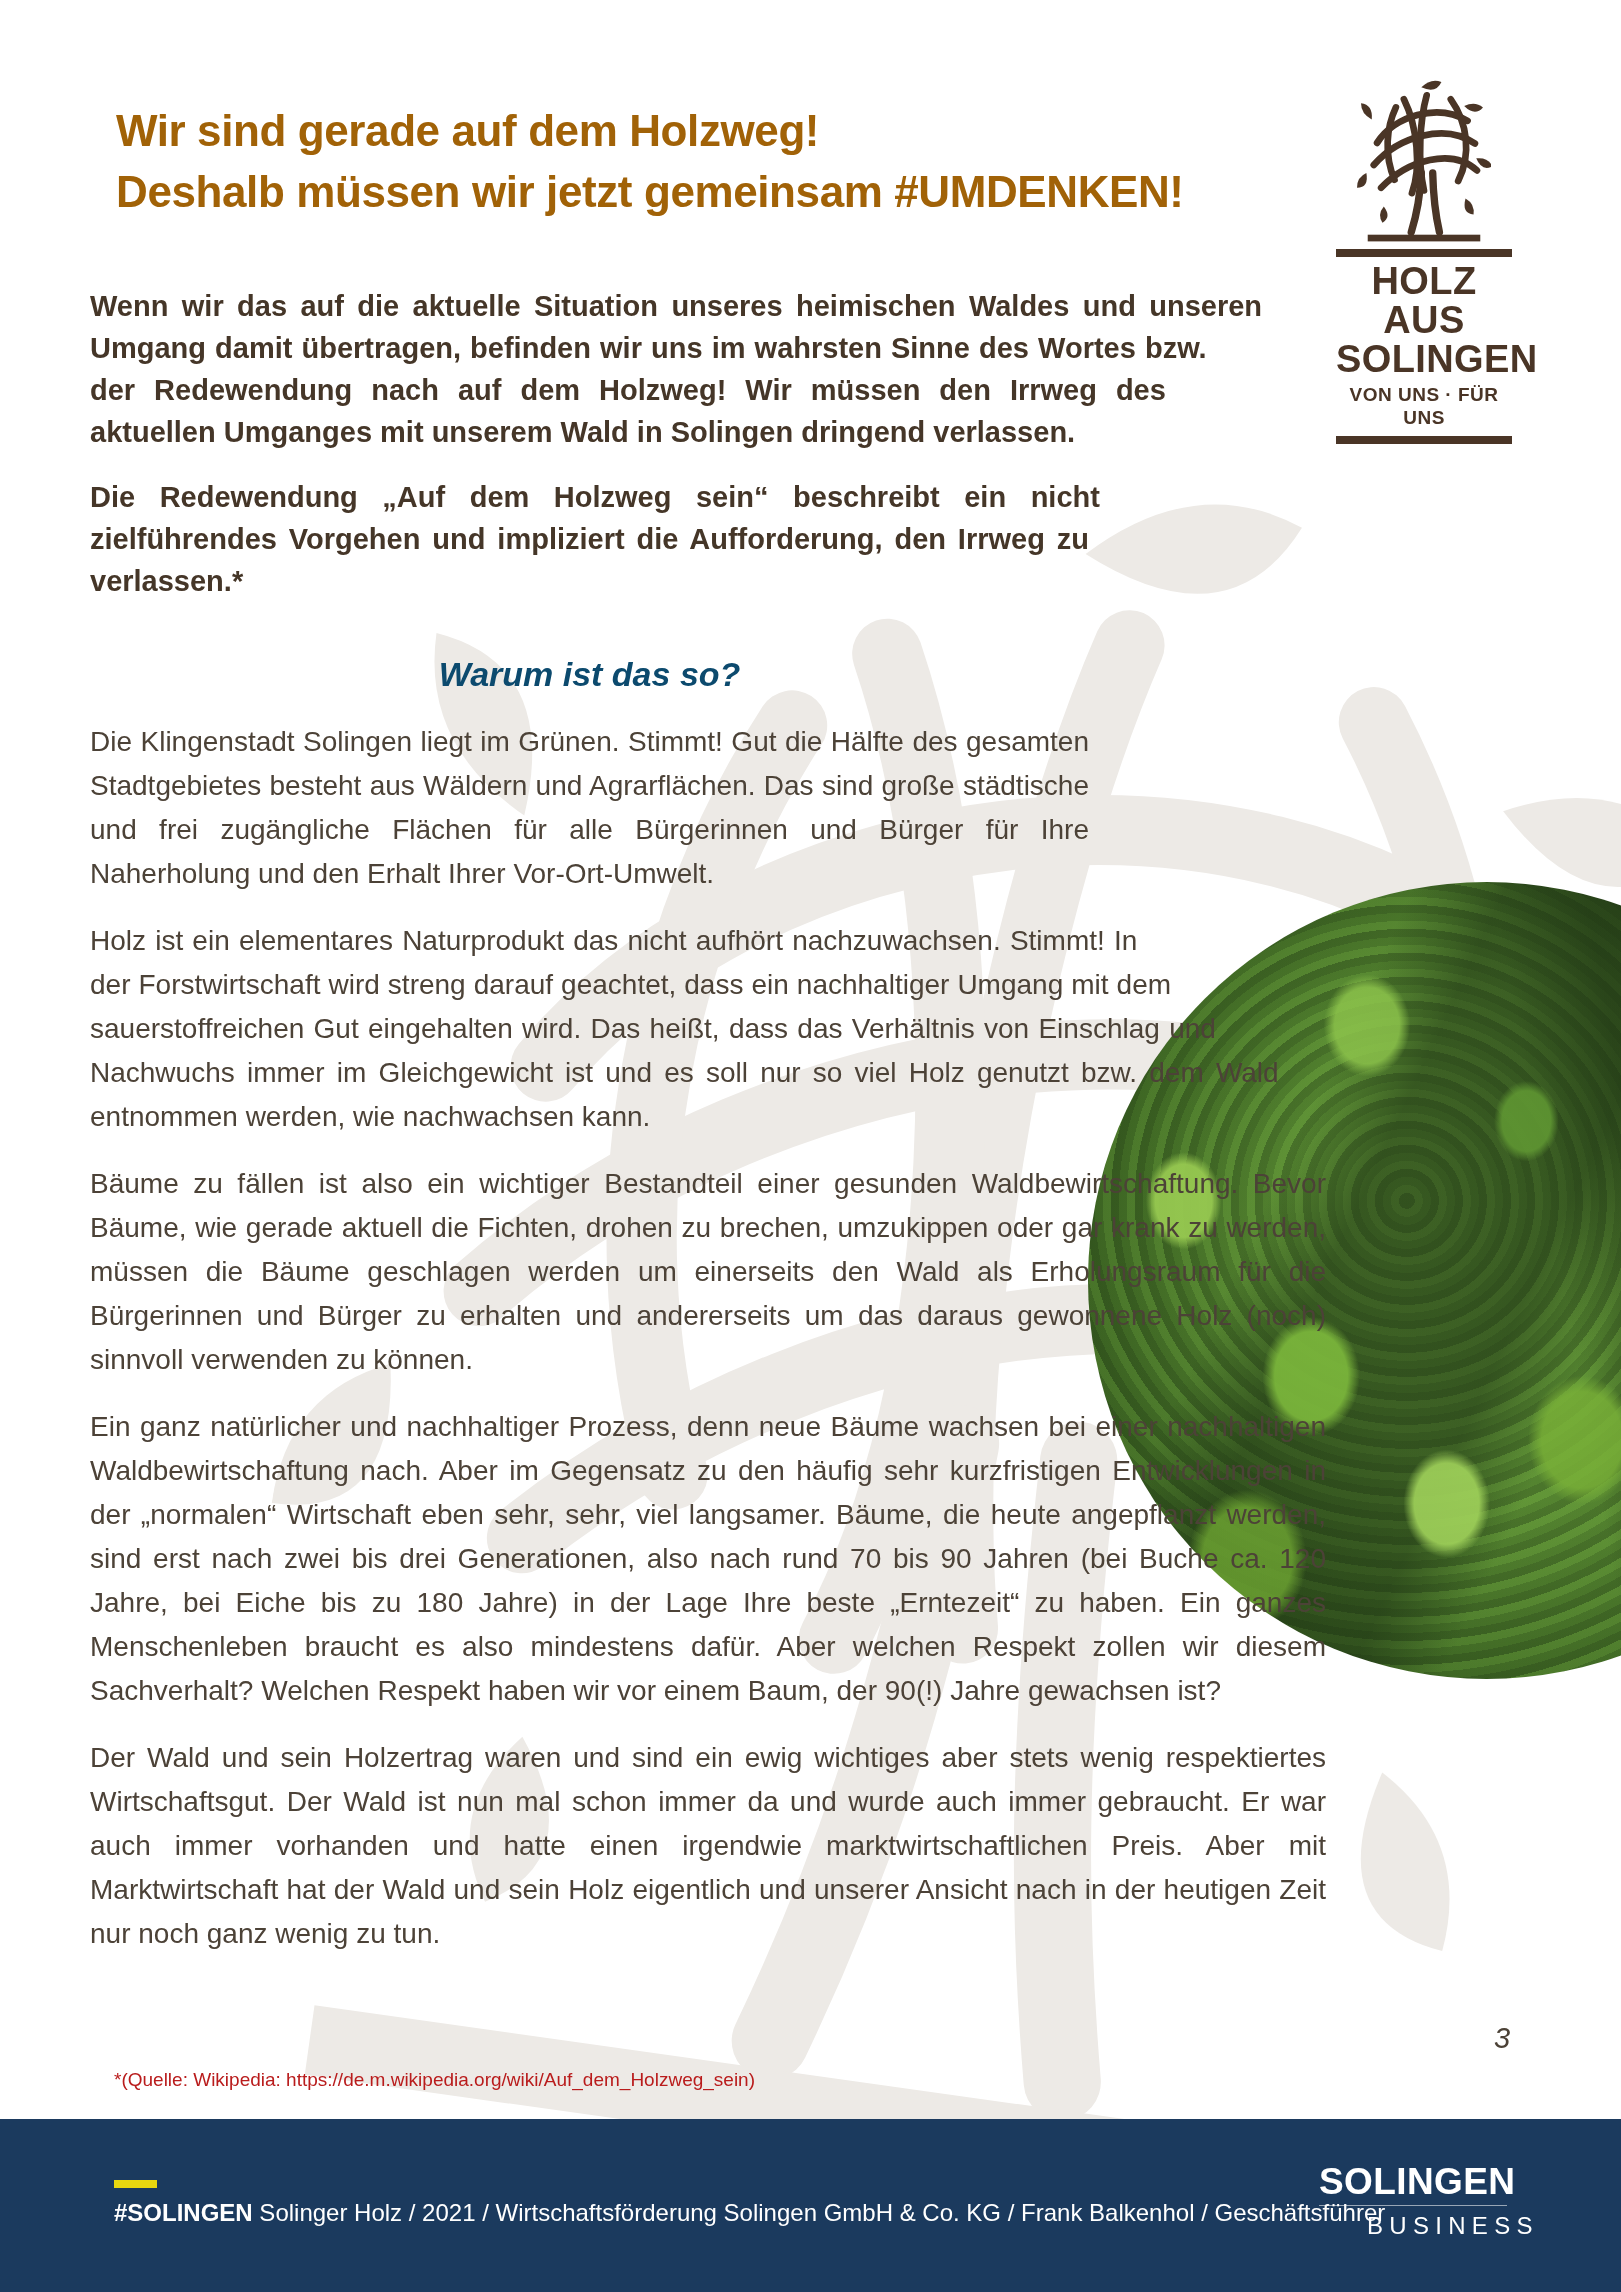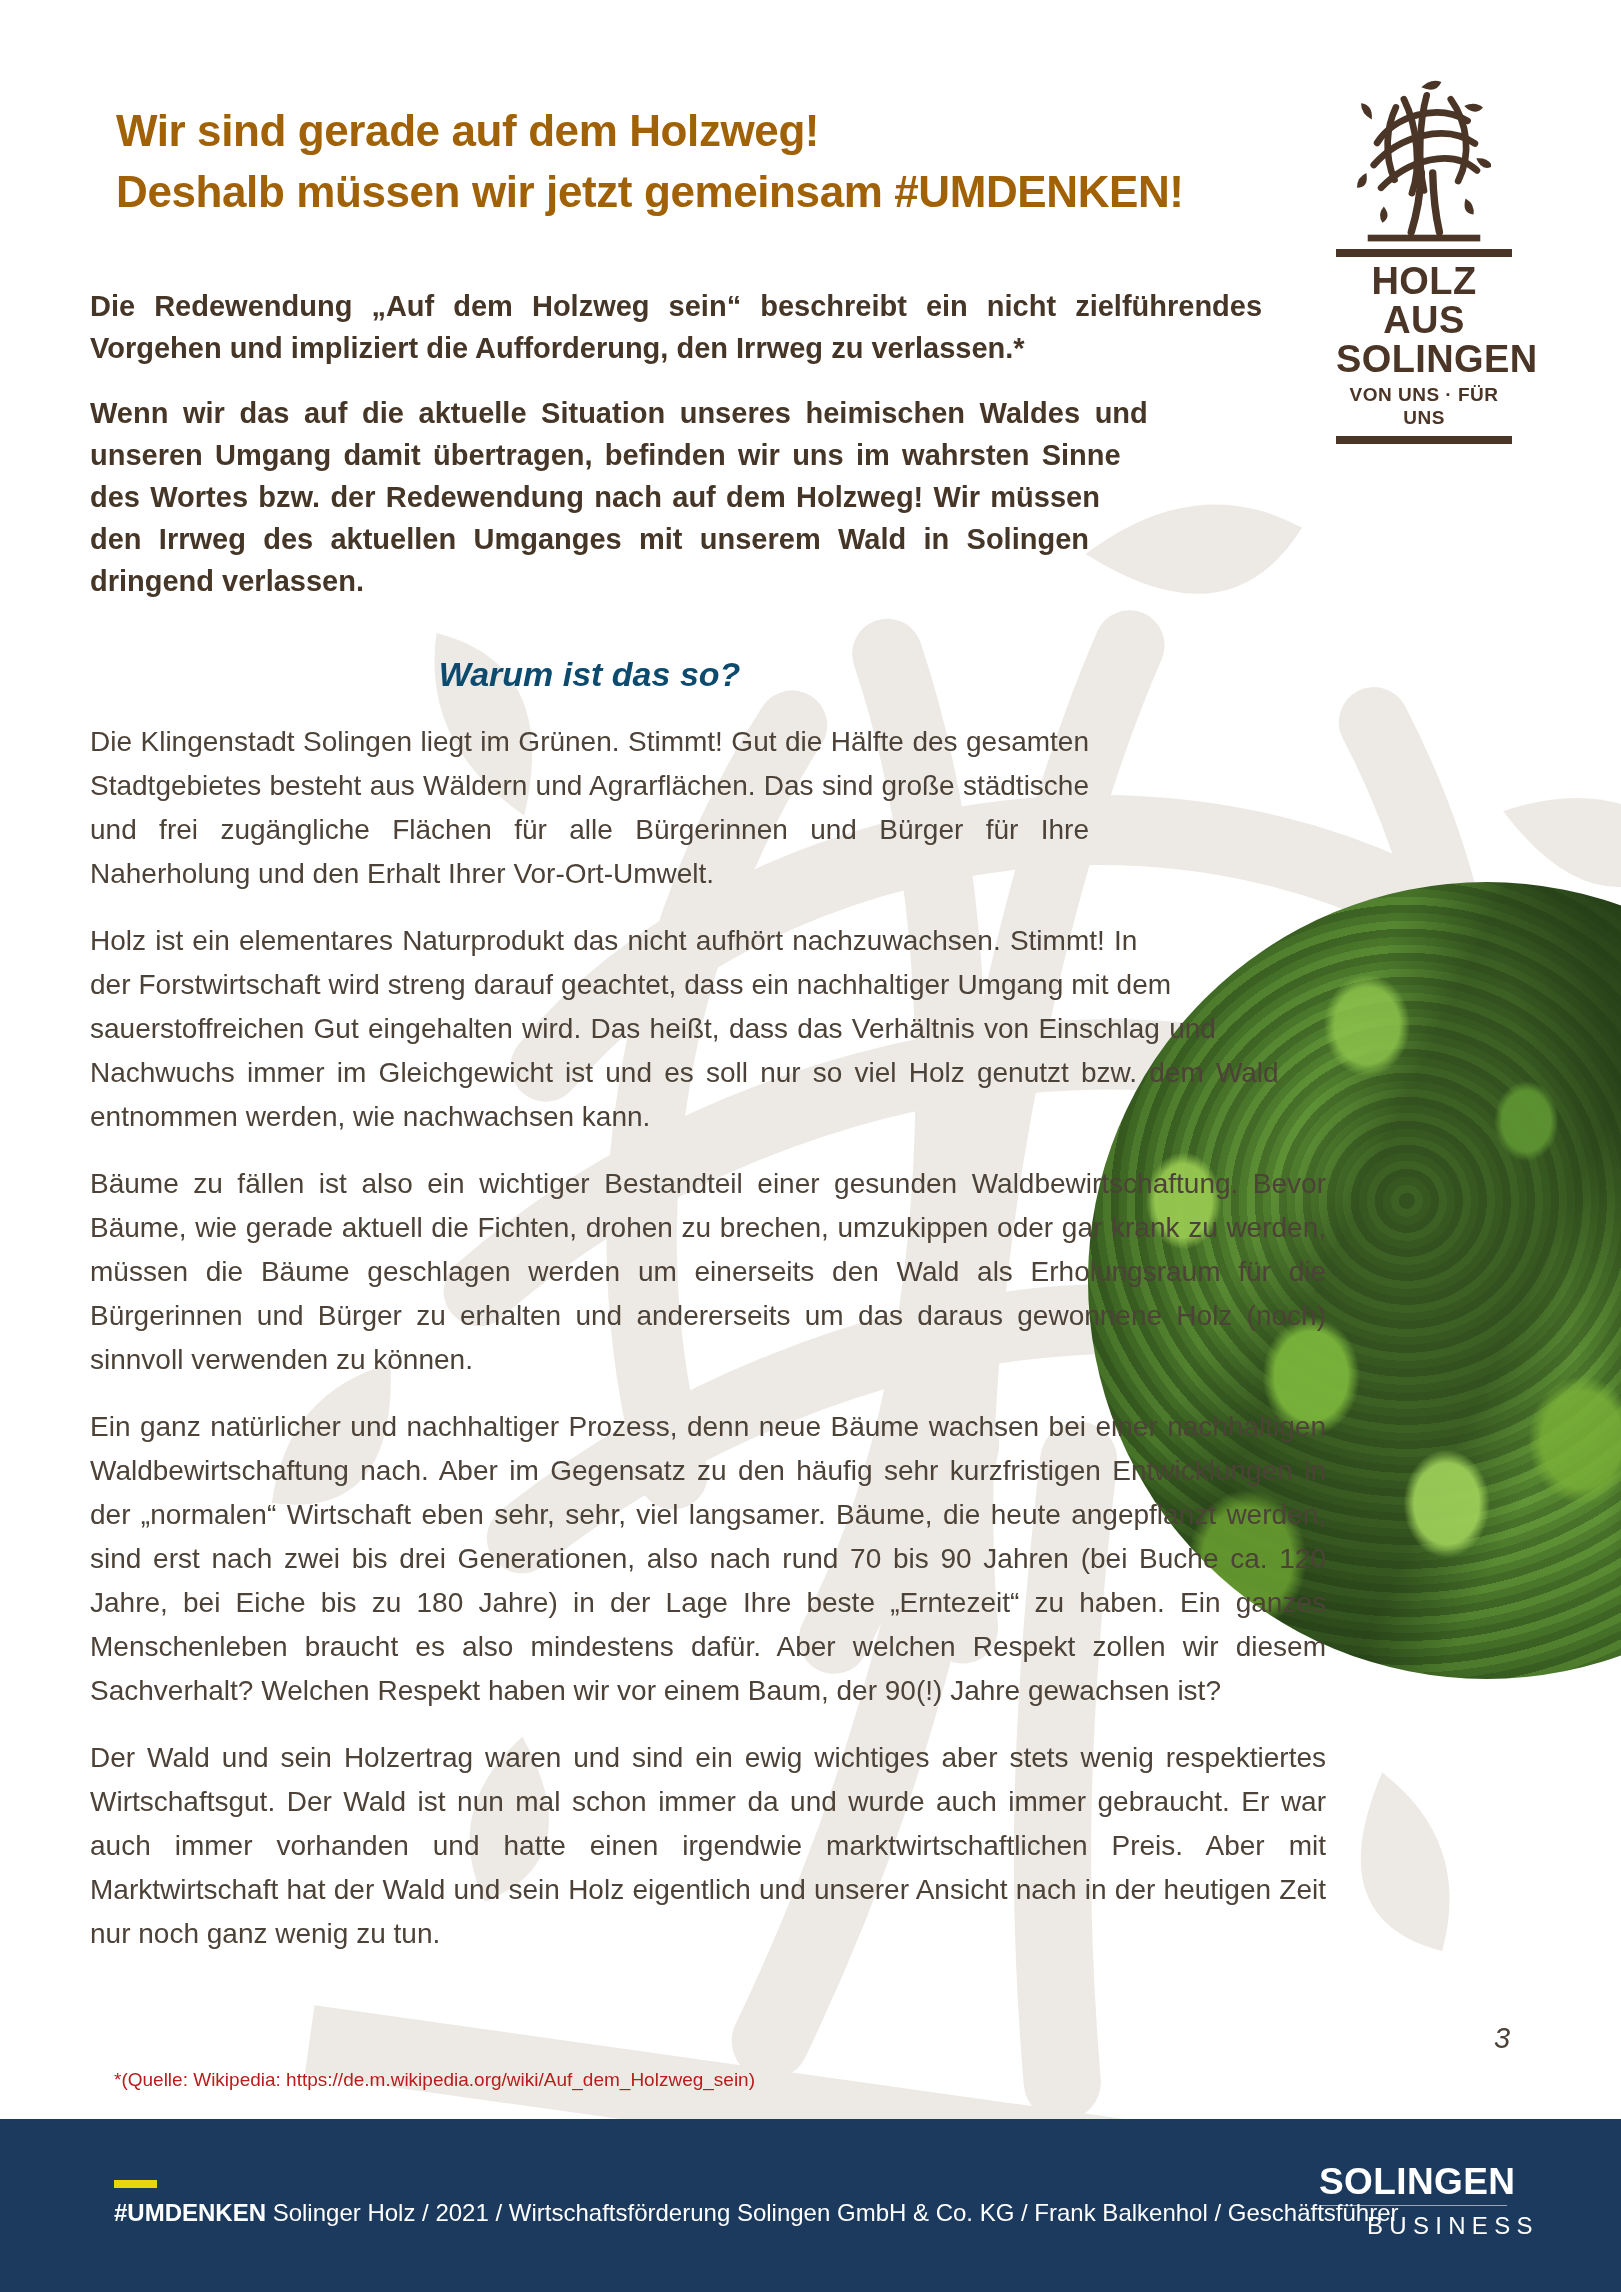--- a/index.html
+++ b/index.html
@@ -163,39 +163,39 @@
     <div class="l2">SOLINGEN</div>
     <div class="l3">VON UNS · FÜR UNS</div>
     <div class="bar bottom"></div>
   </div>
 
   <div class="forest-photo"></div>
 
   <div class="content">
     <div class="circle-spacer"></div>
     <div class="intro">
+      <p>Wenn wir das auf die aktuelle Situation unseres heimischen Waldes und unseren Umgang damit übertragen, befinden wir uns im wahrsten Sinne des Wortes bzw. der Redewendung nach auf dem Holzweg! Wir müssen den Irrweg des aktuellen Umganges mit unserem Wald in Solingen dringend verlassen.</p>
       <p>Die Redewendung „Auf dem Holzweg sein“ beschreibt ein nicht zielführendes Vorgehen und impliziert die Aufforderung, den Irrweg zu verlassen.*</p>
-      <p>Wenn wir das auf die aktuelle Situation unseres heimischen Waldes und unseren Umgang damit übertragen, befinden wir uns im wahrsten Sinne des Wortes bzw. der Redewendung nach auf dem Holzweg! Wir müssen den Irrweg des aktuellen Umganges mit unserem Wald in Solingen dringend verlassen.</p>
     </div>
     <div class="section-heading">Warum ist das so?</div>
     <p class="body-par">Die Klingenstadt Solingen liegt im Grünen. Stimmt! Gut die Hälfte des gesamten Stadtgebietes besteht aus Wäldern und Agrarflächen. Das sind große städtische und frei zugängliche Flächen für alle Bürgerinnen und Bürger für Ihre Naherholung und den Erhalt Ihrer Vor-Ort-Umwelt.</p>
     <p class="body-par">Holz ist ein elementares Naturprodukt das nicht aufhört nachzuwachsen. Stimmt! In der Forstwirtschaft wird streng darauf geachtet, dass ein nachhaltiger Umgang mit dem sauerstoffreichen Gut eingehalten wird. Das heißt, dass das Verhältnis von Einschlag und Nachwuchs immer im Gleichgewicht ist und es soll nur so viel Holz genutzt bzw. dem Wald entnommen werden, wie nachwachsen kann.</p>
     <p class="body-par">Bäume zu fällen ist also ein wichtiger Bestandteil einer gesunden Waldbewirtschaftung. Bevor Bäume, wie gerade aktuell die Fichten, drohen zu brechen, umzukippen oder gar krank zu werden, müssen die Bäume geschlagen werden um einerseits den Wald als Erholungsraum für die Bürgerinnen und Bürger zu erhalten und andererseits um das daraus gewonnene Holz (noch) sinnvoll verwenden zu können.</p>
     <p class="body-par">Ein ganz natürlicher und nachhaltiger Prozess, denn neue Bäume wachsen bei einer nachhaltigen Waldbewirtschaftung nach. Aber im Gegensatz zu den häufig sehr kurzfristigen Entwicklungen in der „normalen“ Wirtschaft eben sehr, sehr, viel langsamer. Bäume, die heute angepflanzt werden, sind erst nach zwei bis drei Generationen, also nach rund 70 bis 90 Jahren (bei Buche ca. 120 Jahre, bei Eiche bis zu 180 Jahre) in der Lage Ihre beste „Erntezeit“ zu haben. Ein ganzes Menschenleben braucht es also mindestens dafür. Aber welchen Respekt zollen wir diesem Sachverhalt? Welchen Respekt haben wir vor einem Baum, der 90(!) Jahre gewachsen ist?</p>
     <p class="body-par">Der Wald und sein Holzertrag waren und sind ein ewig wichtiges aber stets wenig respektiertes Wirtschaftsgut. Der Wald ist nun mal schon immer da und wurde auch immer gebraucht. Er war auch immer vorhanden und hatte einen irgendwie marktwirtschaftlichen Preis. Aber mit Marktwirtschaft hat der Wald und sein Holz eigentlich und unserer Ansicht nach in der heutigen Zeit nur noch ganz wenig zu tun.</p>
   </div>
 
   <div class="page-number">3</div>
   <div class="footnote">*(Quelle: Wikipedia: https://de.m.wikipedia.org/wiki/Auf_dem_Holzweg_sein)</div>
 
   <div class="footer">
     <div class="footer-bg" style="background: rgb(27, 58, 94);"></div>
     <div class="dash" style="background: rgb(232, 215, 15);"></div>
     <div class="credit">
-      <b>#UMDENKEN</b><span> Solinger Holz / 2021 / Wirtschaftsförderung Solingen GmbH &amp; Co. KG / Frank Balkenhol / Geschäftsführer</span>
+      <b>#SOLINGEN</b><span> Solinger Holz / 2021 / Wirtschaftsförderung Solingen GmbH &amp; Co. KG / Frank Balkenhol / Geschäftsführer</span>
     </div>
     <div class="brand">
       <div class="b1">SOLINGEN</div>
       <div class="sep"></div>
       <div class="b2">BUSINESS</div>
     </div>
   </div>
 
 </div>
 

